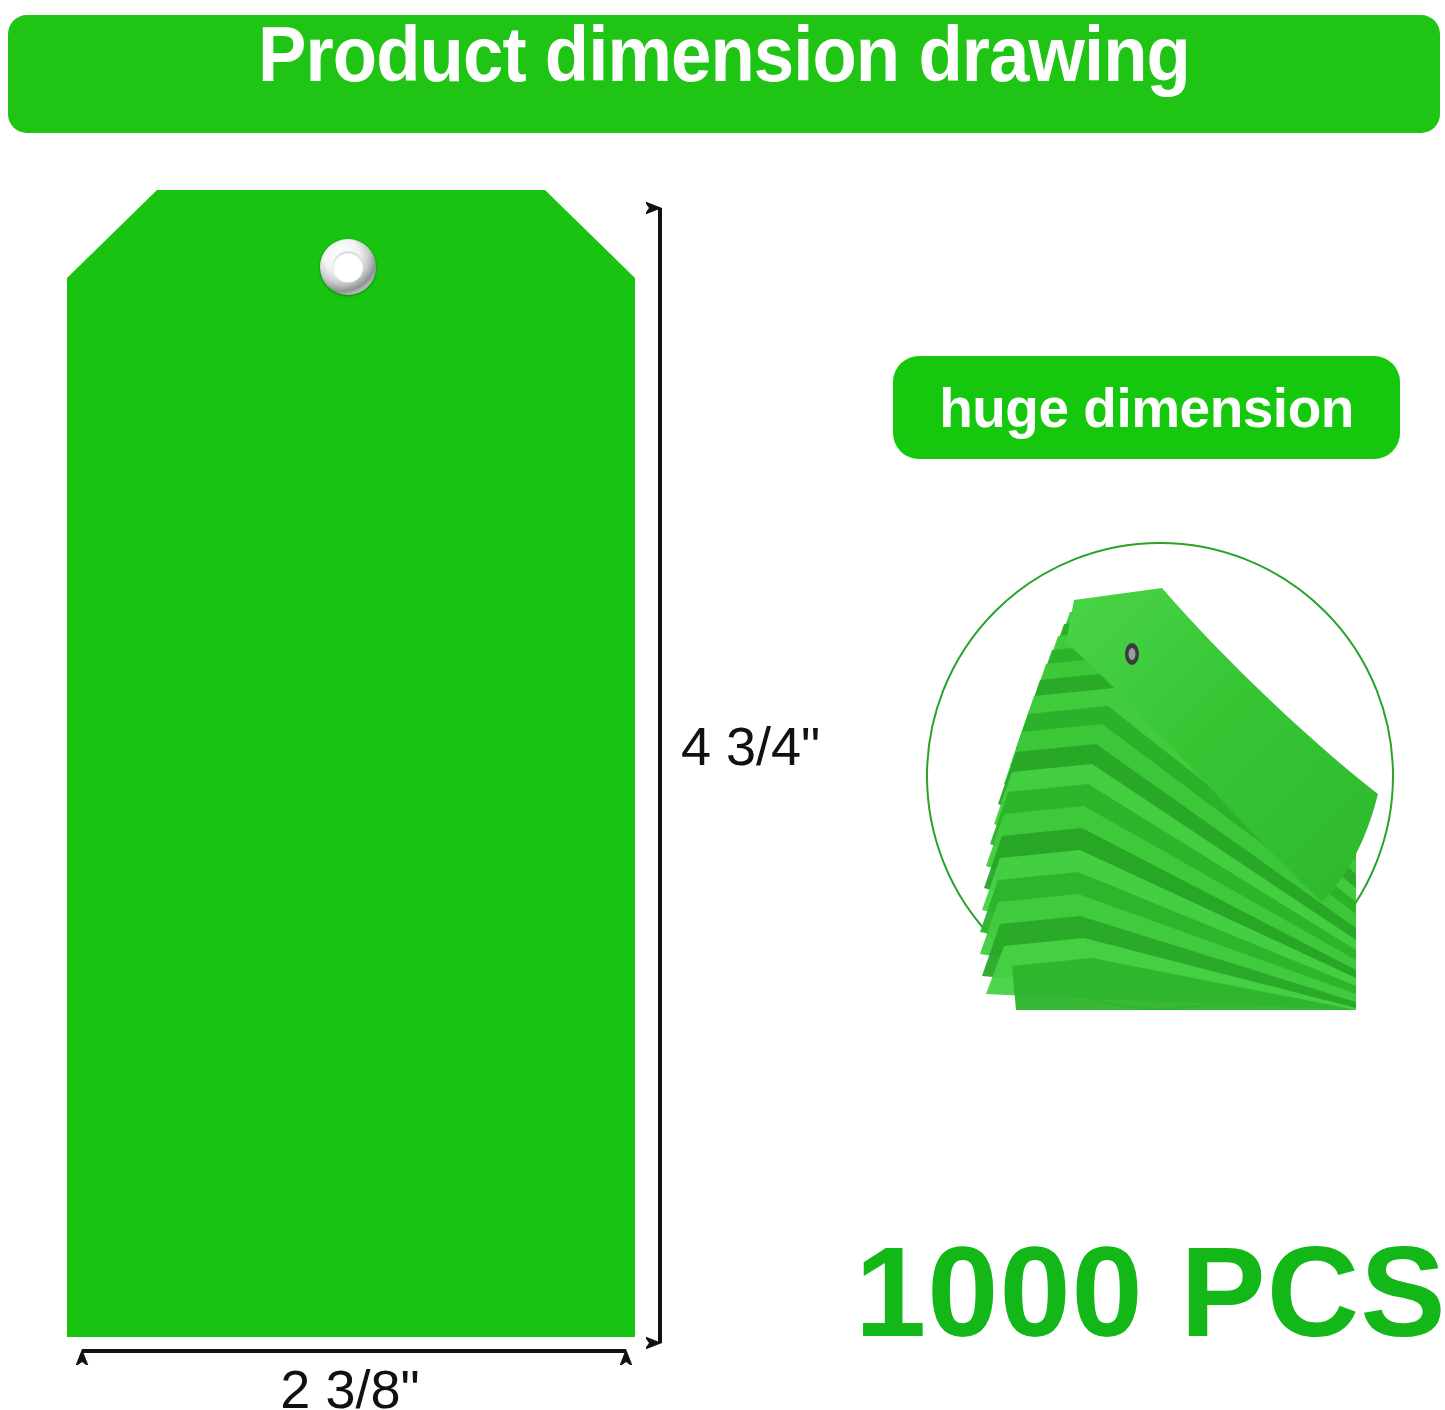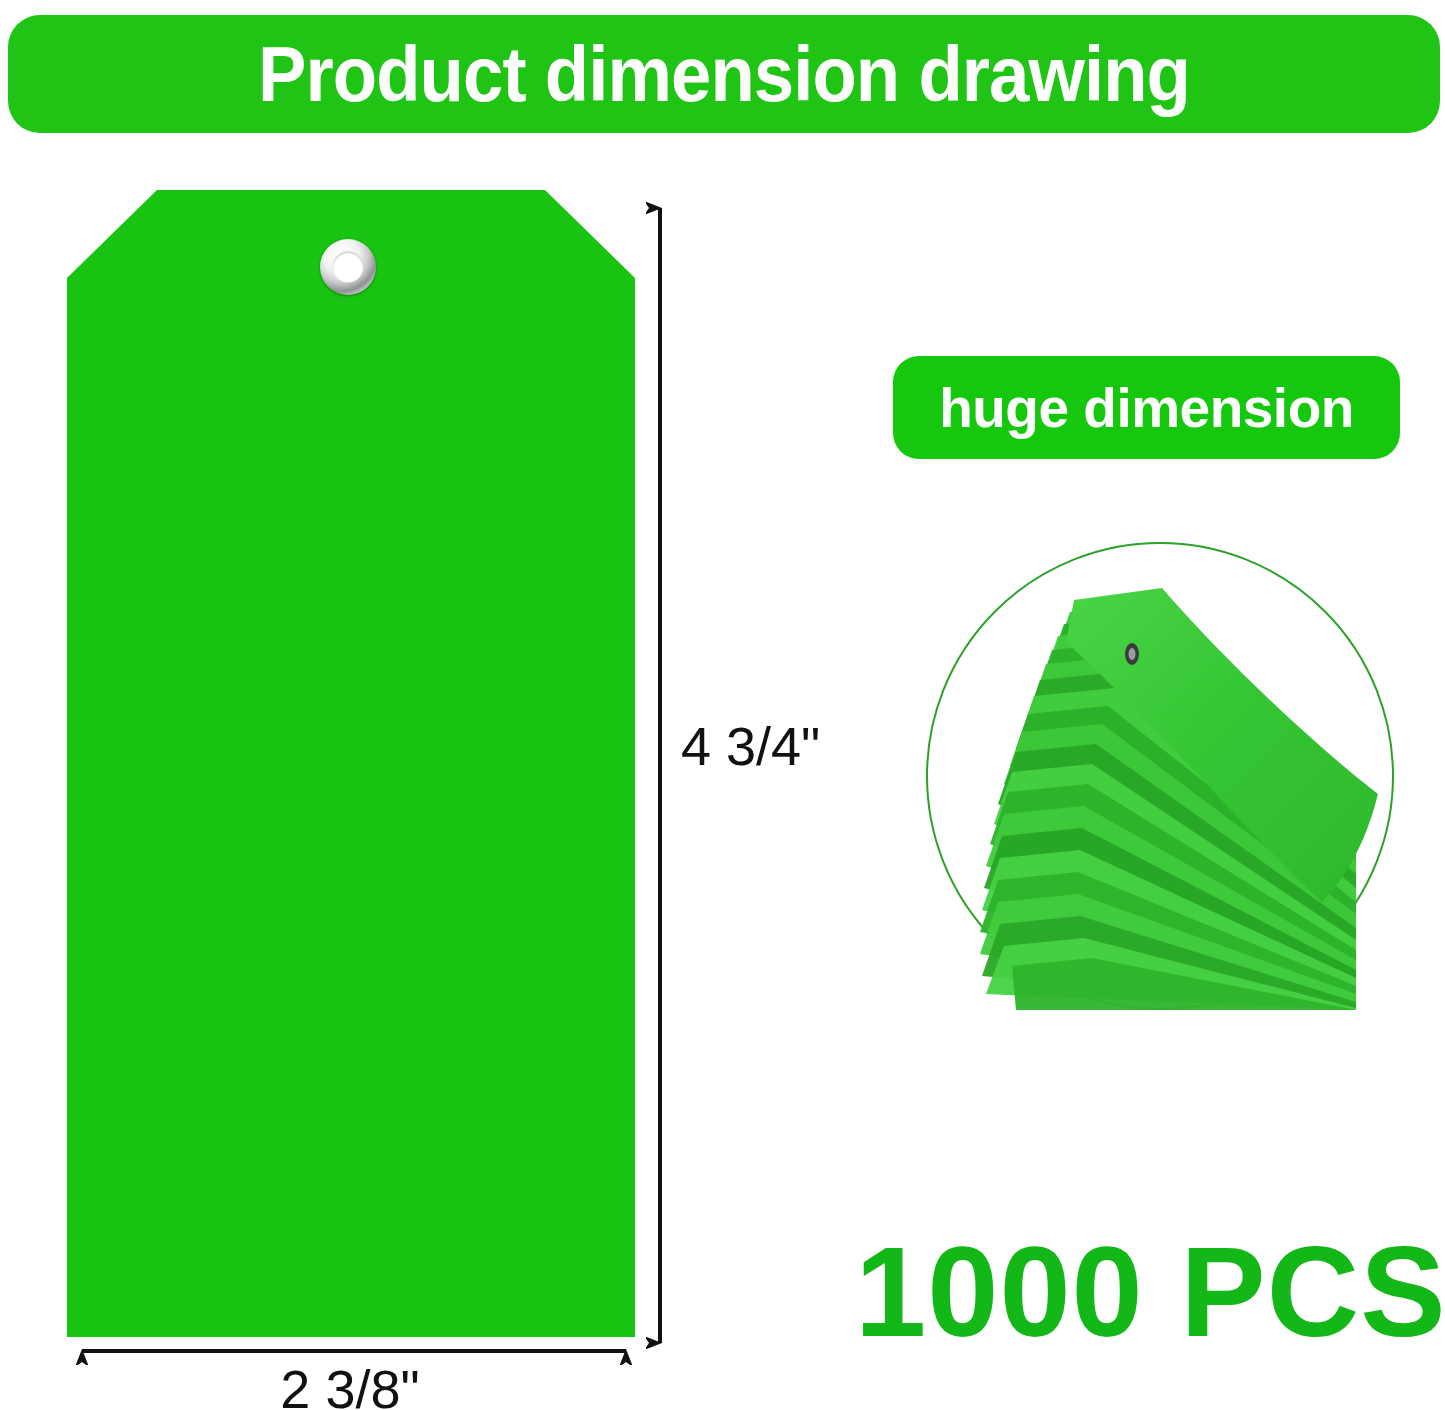--- a/index.html
+++ b/index.html
@@ -20,23 +20,23 @@
   }
 
   
   .header-banner {
     position: absolute;
     left: 8px;
     top: 15px;
     width: 1432px;
     height: 118px;
     background: #1fc414;
-    border-radius: 32px;
+    border-radius: 19px;
     display: flex;
-    align-items: center;
+    align-items: flex-start;
     justify-content: center;
     box-sizing: border-box;
   }
   .header-title {
     color: #ffffff;
     font-family: "Liberation Sans Narrow", "Liberation Sans", sans-serif;
     font-size: 78px;
     font-weight: bold;
     letter-spacing: -1px;
     line-height: 1;

